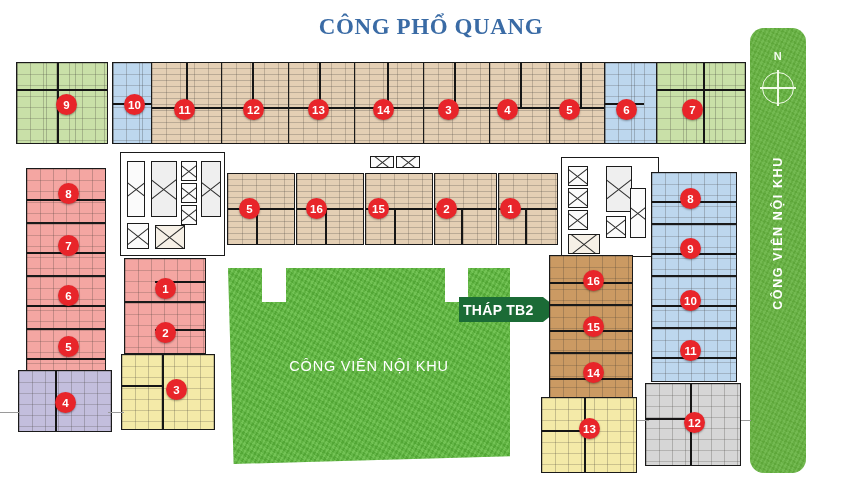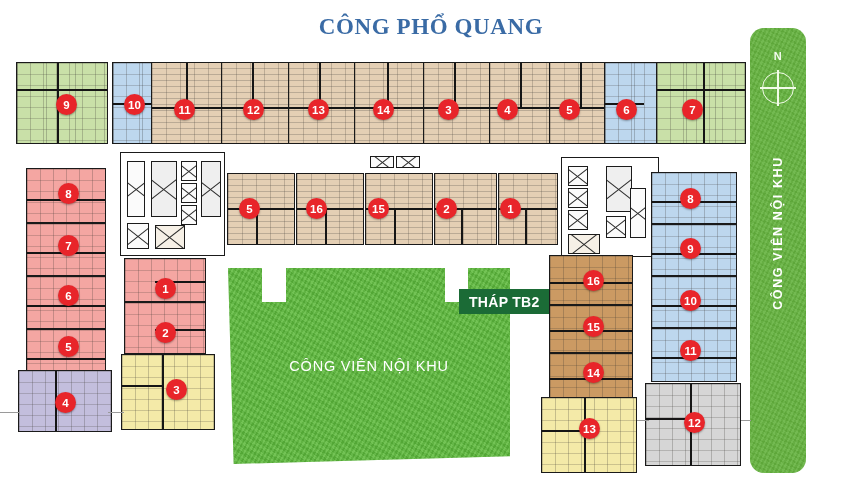--- a/index.html
+++ b/index.html
@@ -55,21 +55,21 @@
   }
 
   
   .banner{
     position:absolute;height:25px;background:#1b6b36;color:#fff;
     font-size:14px;font-weight:bold;letter-spacing:.3px;
     display:flex;align-items:center;
   }
   .banner-left{left:211px;top:289px;width:96px;padding-left:20px;
     clip-path:polygon(0% 50%, 14px 0%, 100% 0%, 100% 100%, 14px 100%);}
-  .banner-right{left:459px;top:289px;width:96px;padding-left:10px;
+  .banner-right{left:459px;top:297px;width:96px;padding-left:4px;
     clip-path:polygon(0% 0%, calc(100% - 16px) 0%, 100% 50%, calc(100% - 16px) 100%, 0% 100%);}
 
   
   .blk{position:absolute;box-sizing:border-box;
        border:1.6px solid #1a1a1a;overflow:hidden;}
   .blk .tex{position:absolute;inset:0;opacity:.85;
     background-image:
       linear-gradient(to right, rgba(60,55,50,.30) 0 1px, transparent 1px 100%),
       linear-gradient(to bottom, rgba(60,55,50,.26) 0 1px, transparent 1px 100%);
     background-size:13px 100%, 100% 11px;}

